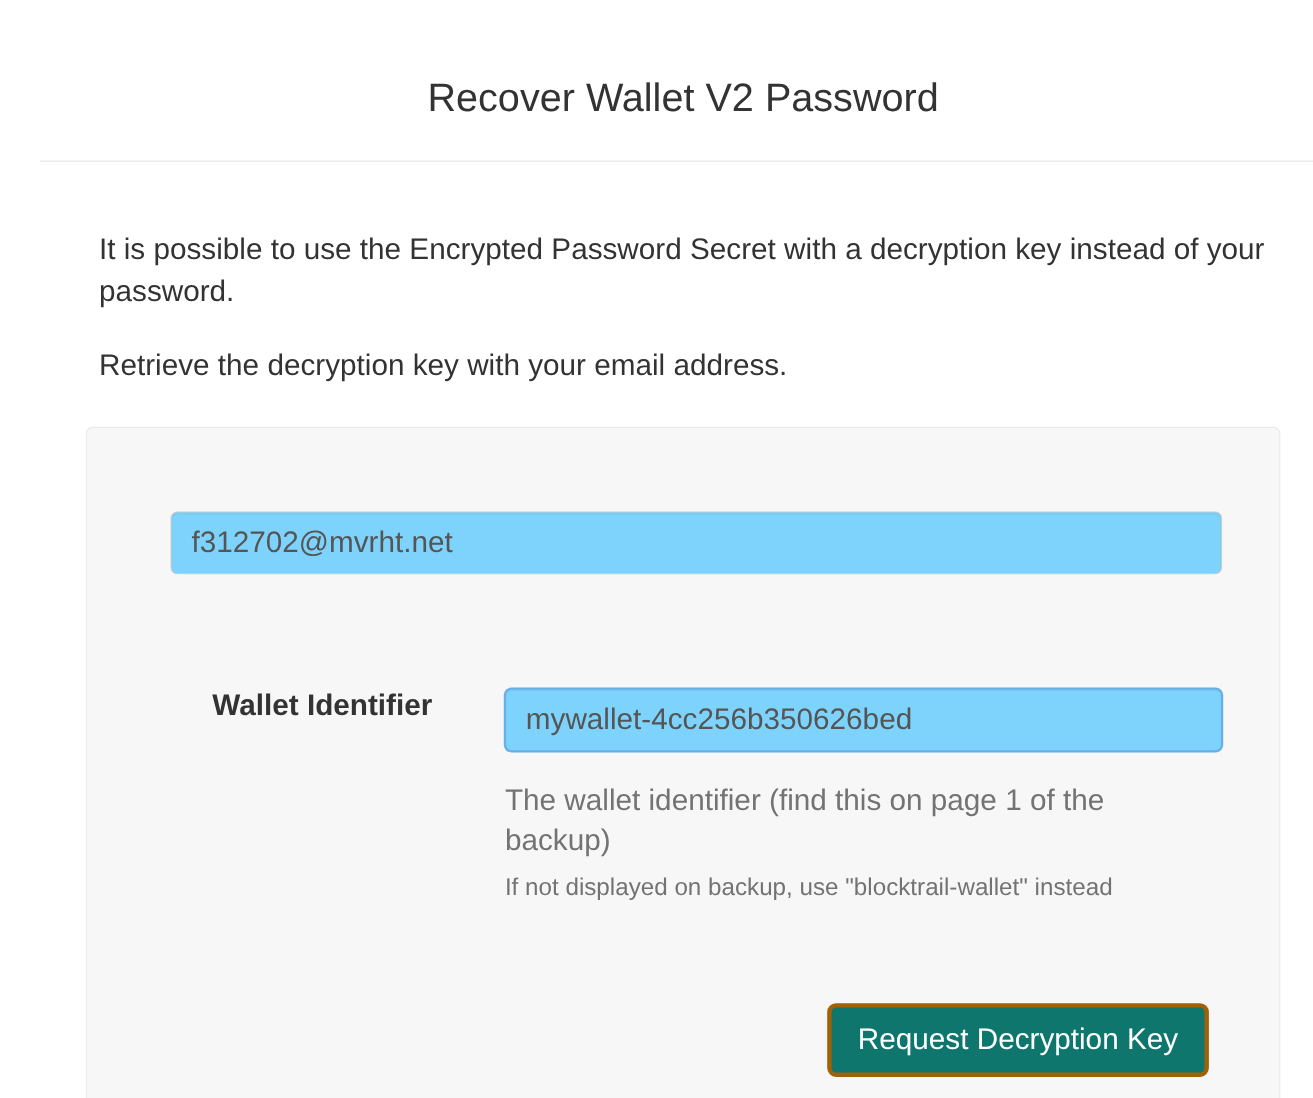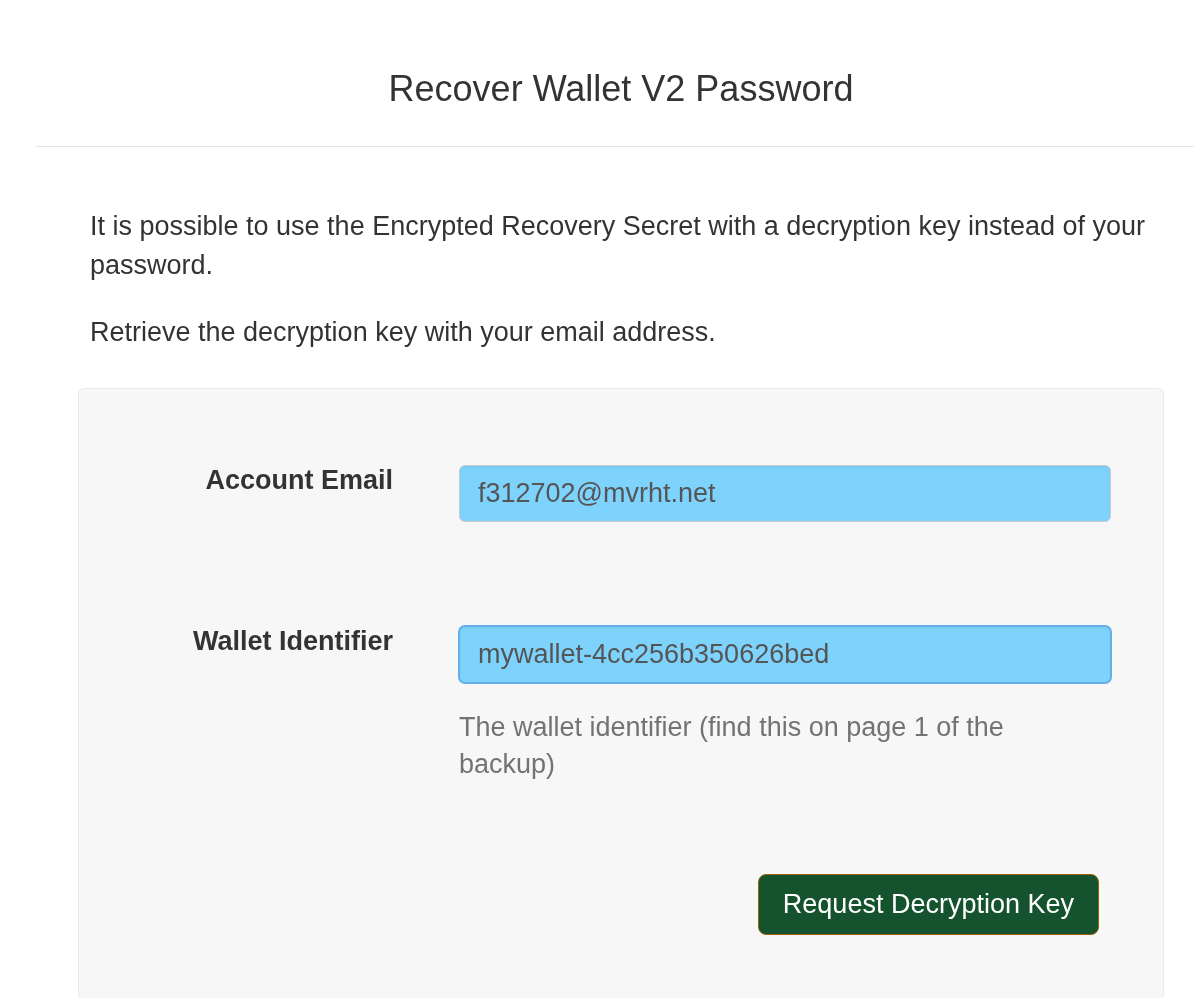--- a/index.html
+++ b/index.html
@@ -87,57 +87,57 @@
       font-size: 22px;
       color: #737373;
       margin-top: 6px;
     }
     .button-row {
       display: flex;
       justify-content: flex-end;
       margin-top: 48px;
     }
     .btn-primary {
-      background: #14532d;
-      border: 1px solid #a16207;
+      background: #0f766e;
+      border: 4px solid #a16207;
       color: #fff;
       font-size: 27px;
       padding: 14px 24px;
       border-radius: 8px;
       cursor: pointer;
       font-family: inherit;
     }
   </style>
 </head>
 <body>
 
 <div class="header">
   <h1>Recover Wallet V2 Password</h1>
 </div>
 
 <div class="content">
   <div class="intro-text">
-    <p>It is possible to use the Encrypted Recovery Secret with a decryption key instead of your password.</p>
+    <p>It is possible to use the Encrypted Password Secret with a decryption key instead of your password.</p>
     <p>Retrieve the decryption key with your email address.</p>
   </div>
 
   <div class="form-panel">
 
     <div class="form-row">
-      <div class="form-label">Account Email</div>
       <div class="form-input-wrap">
         <input type="text" value="f312702@mvrht.net" style="">
       </div>
     </div>
 
     <div class="form-row">
       <div class="form-label">Wallet Identifier</div>
       <div class="form-input-wrap">
         <input type="text" class="focused" value="mywallet-4cc256b350626bed" style="">
         <div class="help-text">The wallet identifier (find this on page 1 of the backup)</div>
+        <div class="help-subtext">If not displayed on backup, use "blocktrail-wallet" instead</div>
       </div>
     </div>
 
     <div class="button-row">
       <button class="btn-primary">Request Decryption Key</button>
     </div>
 
   </div>
 </div>
 

